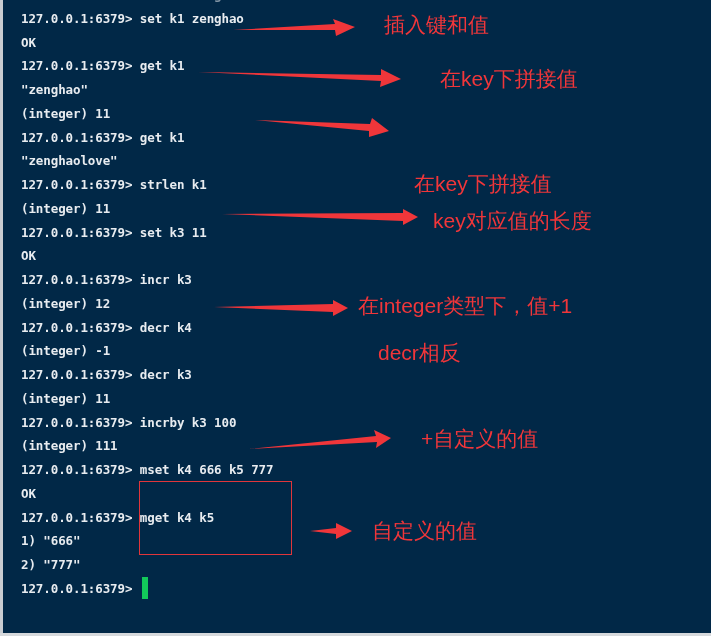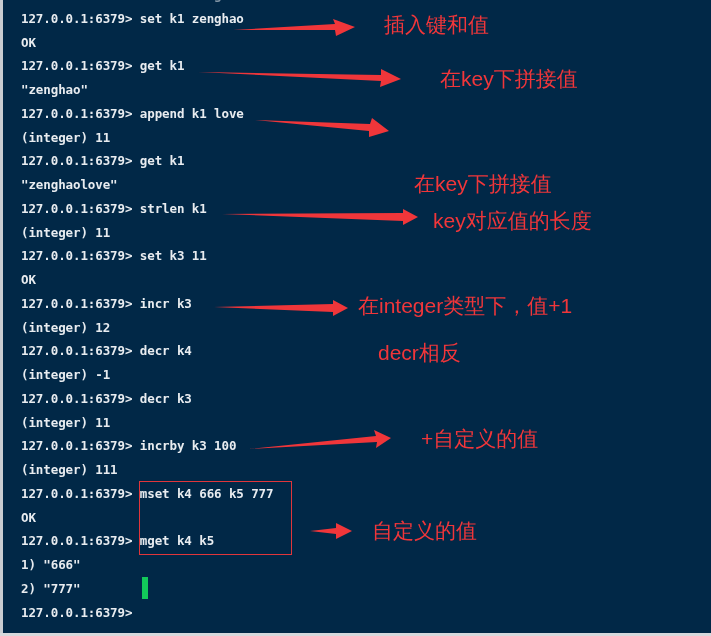--- a/index.html
+++ b/index.html
@@ -46,21 +46,20 @@
 <body>
 
 <div class="frame-left"></div>
 
 <div class="terminal">
   <div class="line" style="opacity:0.55">127.0.0.1:6379&gt; set k1 zenghao</div>
   <div class="line">127.0.0.1:6379&gt; set k1 zenghao</div>
   <div class="line">OK</div>
   <div class="line">127.0.0.1:6379&gt; get k1</div>
   <div class="line">"zenghao"</div>
-  <div class="line">127.0.0.1:6379&gt; append k1 love</div>
   <div class="line">(integer) 11</div>
   <div class="line">127.0.0.1:6379&gt; get k1</div>
   <div class="line">"zenghaolove"</div>
   <div class="line">127.0.0.1:6379&gt; strlen k1</div>
   <div class="line">(integer) 11</div>
   <div class="line">127.0.0.1:6379&gt; set k3 11</div>
   <div class="line">OK</div>
   <div class="line">127.0.0.1:6379&gt; incr k3</div>
   <div class="line">(integer) 12</div>
   <div class="line">127.0.0.1:6379&gt; decr k4</div>

